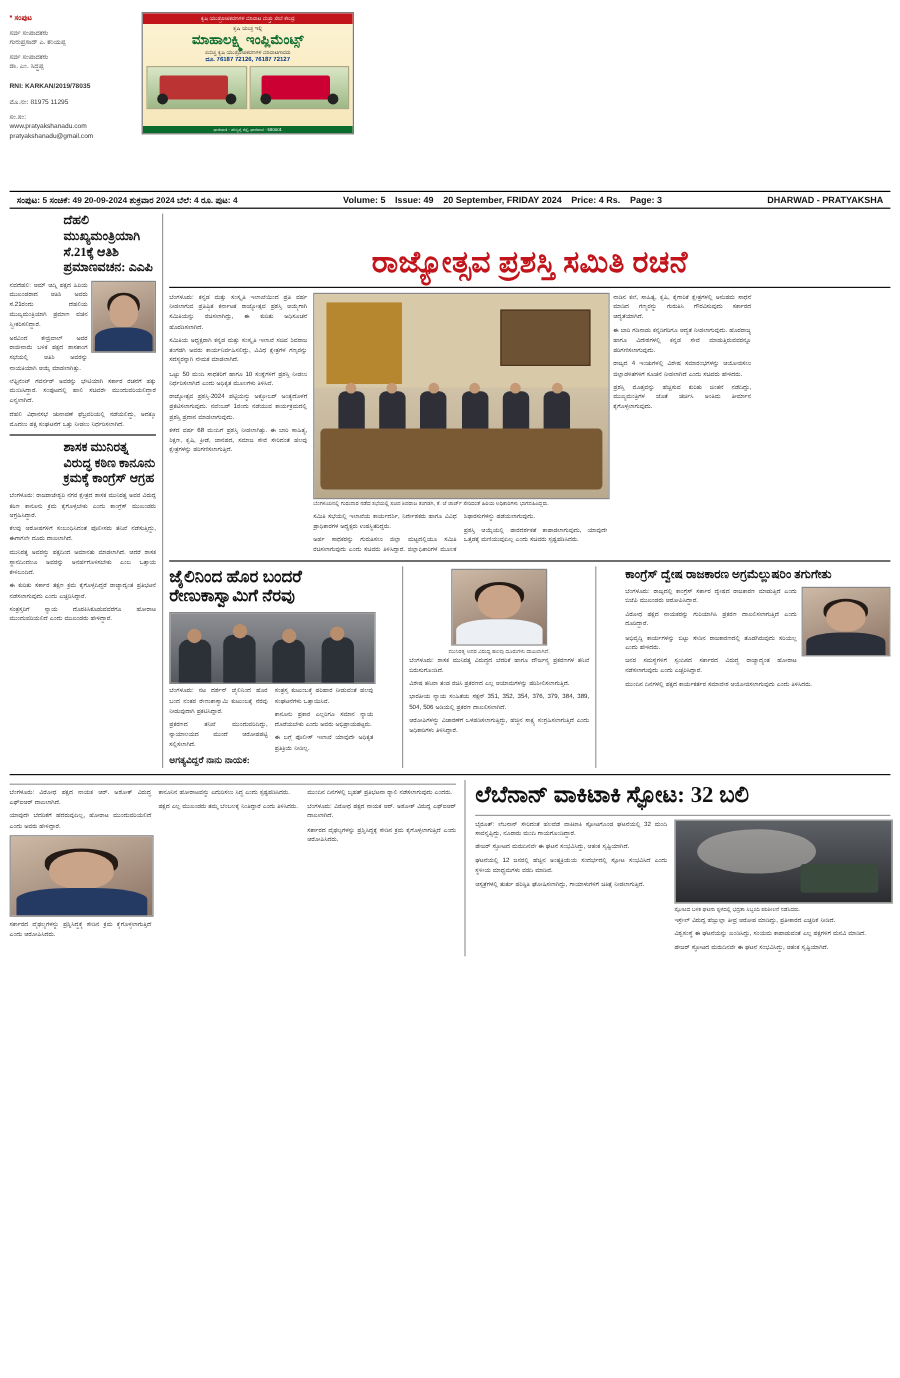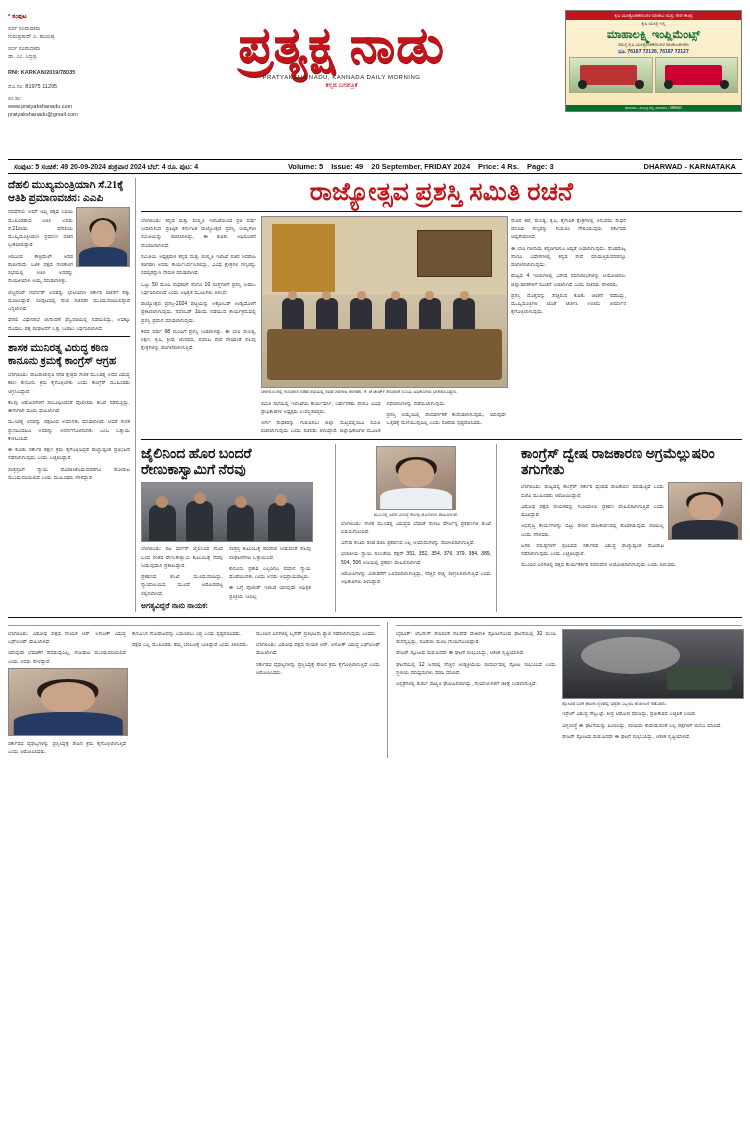--- a/index.html
+++ b/index.html
@@ -84,30 +84,30 @@
     padding:2px 2px;margin-top:3px;font-weight:bold;
   }
   .infobar .seg{padding:0 4px;white-space:nowrap;}
   .infobar .spacer{flex:1;}
   .infobar .vol{font-size:7.5px;}
   .infobar .place{font-weight:bold;font-size:7.5px;}
   
   .content{display:flex;gap:5px;margin-top:4px;}
   .col{box-sizing:border-box;}
   .c1{width:128px;border-right:0.8px solid #999;padding-right:5px;}
-  .cmid{flex:1;}
+  .cmid{flex:1;margin-top:28px;}
   .headline-red{
     color:#c2151b;font-family:"Liberation Serif",serif;
     font-weight:bold;font-size:25px;text-align:center;line-height:1.15;
     letter-spacing:0.3px;
     border-bottom:1px solid #111;padding-bottom:4px;margin-bottom:4px;
   }
   .hl-small{
     font-family:"Liberation Serif",serif;font-weight:bold;
-    font-size:10.5px;line-height:1.25;color:#111;margin-bottom:3px;
+    font-size:10.5px;line-height:1.25;color:#111;margin-bottom:3px;margin-left:45px;
   }
   .hl-med{
     font-family:"Liberation Serif",serif;font-weight:bold;
     font-size:14px;line-height:1.2;color:#111;margin:2px 0 3px 0;
   }
   .hl-big{
     font-family:"Liberation Serif",serif;font-weight:bold;
     font-size:19px;line-height:1.2;color:#111;margin:2px 0 4px 0;
   }
   .body-text{
@@ -177,25 +177,20 @@
       <div class="blk">ಸರ್ವ ಸಂಪಾದಕರು</div>
       <div>ಡಾ. ಎಂ. ಸಿದ್ದಪ್ಪ</div>
       <div style="margin-top:8px;font-weight:bold;">RNI: KARKAN/2019/78035</div>
       <div style="margin-top:6px;"><span>ಮೊ.ನಂ:</span>
         <span>81975 11295</span></div>
       <div style="margin-top:3px;"><span>ಸಂ.ಸಂ:</span></div>
       <div>www.pratyakshanadu.com</div>
       <div>pratyakshanadu@gmail.com</div>
     </div>
 
-    <div class="mast-center">
-      <div class="mast-title">ಪ್ರತ್ಯಕ್ಷ ನಾಡು</div>
-      <div class="mast-sub">PRATYAKSHA NADU, KANNADA DAILY MORNING</div>
-      <div class="mast-sub2">ಕನ್ನಡ ದಿನಪತ್ರಿಕೆ</div>
-    </div>
 
     <div class="mast-right">
       <div class="ad-top">ಕೃಷಿ ಯಂತ್ರೋಪಕರಣಗಳ ಮಾರಾಟ ಮತ್ತು ಸೇವೆ ಕೇಂದ್ರ</div>
       <div class="ad-line">ಕೃಷಿ ಯಂತ್ರ ಇಲ್ಲಿ</div>
       <div class="ad-name">ಮಾಹಾಲಕ್ಷ್ಮಿ ಇಂಪ್ಲಿಮೆಂಟ್ಸ್</div>
       <div class="ad-line">ಸಮಸ್ತ ಕೃಷಿ ಯಂತ್ರೋಪಕರಣಗಳ ಮಾರಾಟಗಾರರು</div>
       <div class="ad-phone">ದೂ. 76187 72126, 76187 72127</div>
       <div class="ad-imgrow">
         <div class="ad-img">
           <div class="mach"></div>
@@ -214,21 +209,21 @@
 
   <div class="infobar">
     <div class="seg">ಸಂಪುಟ: 5   ಸಂಚಿಕೆ: 49   20-09-2024 ಶುಕ್ರವಾರ 2024   ಬೆಲೆ: 4 ರೂ.   ಪುಟ: 4</div>
     <div class="spacer"></div>
     <div class="seg vol">Volume: 5</div>
     <div class="seg vol">Issue: 49</div>
     <div class="seg vol">20 September, FRIDAY 2024</div>
     <div class="seg vol">Price: 4 Rs.</div>
     <div class="seg vol">Page: 3</div>
     <div class="spacer"></div>
-    <div class="seg place">DHARWAD - KARNATAKA</div>
+    <div class="seg place">DHARWAD - PRATYAKSHA</div>
   </div>
 
   <div class="content">
 
     <div class="col c1">
 
       <div class="hl-small">ದೆಹಲಿ ಮುಖ್ಯಮಂತ್ರಿಯಾಗಿ ಸೆ.21ಕ್ಕೆ ಆತಿಶಿ ಪ್ರಮಾಣವಚನ: ಎಎಪಿ</div>
       <div class="photo portrait" style="width:52px;height:58px;float:right;margin:0 0 2px 3px;">
         <div class="hair"></div>
           <div class="face"></div>
@@ -332,21 +327,21 @@
           <div class="tiny-center">ಮುನಿರತ್ನ ಅವರ ವಿರುದ್ಧ ಹಲವು ದೂರುಗಳು ದಾಖಲಾಗಿವೆ.</div>
           <div class="body-text" style="margin-top:2px;">
             <p>ಬೆಂಗಳೂರು: ಶಾಸಕ ಮುನಿರತ್ನ ವಿರುದ್ಧದ ಬೆದರಿಕೆ ಹಾಗೂ ದೌರ್ಜನ್ಯ ಪ್ರಕರಣಗಳ ತನಿಖೆ ಬಿರುಸುಗೊಂಡಿದೆ.</p>
             <p>ವಿಶೇಷ ತನಿಖಾ ತಂಡ ರಚಿಸಿ ಪ್ರಕರಣದ ಎಲ್ಲ ಆಯಾಮಗಳನ್ನು ಪರಿಶೀಲಿಸಲಾಗುತ್ತಿದೆ.</p>
             <p>ಭಾರತೀಯ ನ್ಯಾಯ ಸಂಹಿತೆಯ ಸೆಕ್ಷನ್ 351, 352, 354, 376, 379, 384, 389, 504, 506 ಅಡಿಯಲ್ಲಿ ಪ್ರಕರಣ ದಾಖಲಿಸಲಾಗಿದೆ.</p>
             <p>ಆರೋಪಿಗಳನ್ನು ವಿಚಾರಣೆಗೆ ಒಳಪಡಿಸಲಾಗುತ್ತಿದ್ದು, ಹೆಚ್ಚಿನ ಸಾಕ್ಷ್ಯ ಸಂಗ್ರಹಿಸಲಾಗುತ್ತಿದೆ ಎಂದು ಅಧಿಕಾರಿಗಳು ತಿಳಿಸಿದ್ದಾರೆ.</p>
           </div>
         </div>
 
         <div style="flex:1;">
-          <div class="hl-med" style="font-size:14px;">ಕಾಂಗ್ರೆಸ್ ದ್ವೇಷ ರಾಜಕಾರಣ ಅಗ್ರಮೆಲ್ಲುಷರಿಂ ತಗುಗೇತು</div>
+          <div class="hl-med" style="font-size:10px;">ಕಾಂಗ್ರೆಸ್ ದ್ವೇಷ ರಾಜಕಾರಣ ಅಗ್ರಮೆಲ್ಲುಷರಿಂ ತಗುಗೇತು</div>
           <div class="photo portrait" style="width:72px;height:56px;float:right;margin:0 0 2px 4px;">
             <div class="hair"></div>
               <div class="face"></div>
               <div class="torso" style="background:#2a2f3a;"></div>
           </div>
           <div class="body-text">
             <p>ಬೆಂಗಳೂರು: ರಾಜ್ಯದಲ್ಲಿ ಕಾಂಗ್ರೆಸ್ ಸರ್ಕಾರ ದ್ವೇಷದ ರಾಜಕಾರಣ ಮಾಡುತ್ತಿದೆ ಎಂದು ಬಿಜೆಪಿ ಮುಖಂಡರು ಆರೋಪಿಸಿದ್ದಾರೆ.</p>
             <p>ವಿರೋಧ ಪಕ್ಷದ ನಾಯಕರನ್ನು ಗುರಿಯಾಗಿಸಿ ಪ್ರಕರಣ ದಾಖಲಿಸಲಾಗುತ್ತಿದೆ ಎಂದು ದೂರಿದ್ದಾರೆ.</p>
             <p>ಅಭಿವೃದ್ಧಿ ಕಾರ್ಯಗಳನ್ನು ಬಿಟ್ಟು ಸೇಡಿನ ರಾಜಕಾರಣದಲ್ಲಿ ತೊಡಗಿರುವುದು ಸರಿಯಲ್ಲ ಎಂದು ಹೇಳಿದರು.</p>
             <p>ಜನರ ಸಮಸ್ಯೆಗಳಿಗೆ ಸ್ಪಂದಿಸದ ಸರ್ಕಾರದ ವಿರುದ್ಧ ರಾಜ್ಯಾದ್ಯಂತ ಹೋರಾಟ ನಡೆಸಲಾಗುವುದು ಎಂದು ಎಚ್ಚರಿಸಿದ್ದಾರೆ.</p>
@@ -388,20 +383,21 @@
           <div class="body-text">
             <p>ಮುಂದಿನ ದಿನಗಳಲ್ಲಿ ಬೃಹತ್ ಪ್ರತಿಭಟನಾ ರ‍್ಯಾಲಿ ನಡೆಸಲಾಗುವುದು ಎಂದರು.</p>
             <p>ಬೆಂಗಳೂರು: ವಿರೋಧ ಪಕ್ಷದ ನಾಯಕ ಆರ್. ಅಶೋಕ್ ವಿರುದ್ಧ ಎಫ್ಐಆರ್ ದಾಖಲಾಗಿದೆ.</p>
             <p>ಸರ್ಕಾರದ ವೈಫಲ್ಯಗಳನ್ನು ಪ್ರಶ್ನಿಸಿದ್ದಕ್ಕೆ ಸೇಡಿನ ಕ್ರಮ ಕೈಗೊಳ್ಳಲಾಗುತ್ತಿದೆ ಎಂದು ಆರೋಪಿಸಿದರು.</p>
           </div>
         </div>
       </div>
     </div>
 
     <div style="flex:1;">
+      <div class="hl-big">ಲೆಬೆನಾನ್ ವಾಕಿಟಾಕಿ ಸ್ಫೋಟ: 32 ಬಲಿ</div>
       <div class="rule-thin"></div>
       <div style="display:flex;gap:6px;">
         <div style="width:160px;">
           <div class="body-text">
             <p>ಬೈರೂತ್: ಲೆಬನಾನ್ ಸೇರಿದಂತೆ ಹಲವೆಡೆ ವಾಕಿಟಾಕಿ ಸ್ಫೋಟಗೊಂಡ ಘಟನೆಯಲ್ಲಿ 32 ಮಂದಿ ಸಾವನ್ನಪ್ಪಿದ್ದು, ನೂರಾರು ಮಂದಿ ಗಾಯಗೊಂಡಿದ್ದಾರೆ.</p>
             <p>ಪೇಜರ್ ಸ್ಫೋಟದ ಮರುದಿನವೇ ಈ ಘಟನೆ ಸಂಭವಿಸಿದ್ದು, ಆತಂಕ ಸೃಷ್ಟಿಯಾಗಿದೆ.</p>
             <p>ಘಟನೆಯಲ್ಲಿ 12 ಜನರಲ್ಲಿ ಹೆಚ್ಚಿನ ಅಂತ್ಯಕ್ರಿಯೆಯ ಸಂದರ್ಭದಲ್ಲಿ ಸ್ಫೋಟ ಸಂಭವಿಸಿದೆ ಎಂದು ಸ್ಥಳೀಯ ಮಾಧ್ಯಮಗಳು ವರದಿ ಮಾಡಿವೆ.</p>
             <p>ಆಸ್ಪತ್ರೆಗಳಲ್ಲಿ ತುರ್ತು ಪರಿಸ್ಥಿತಿ ಘೋಷಿಸಲಾಗಿದ್ದು, ಗಾಯಾಳುಗಳಿಗೆ ಚಿಕಿತ್ಸೆ ನೀಡಲಾಗುತ್ತಿದೆ.</p>
           </div>
         </div>

